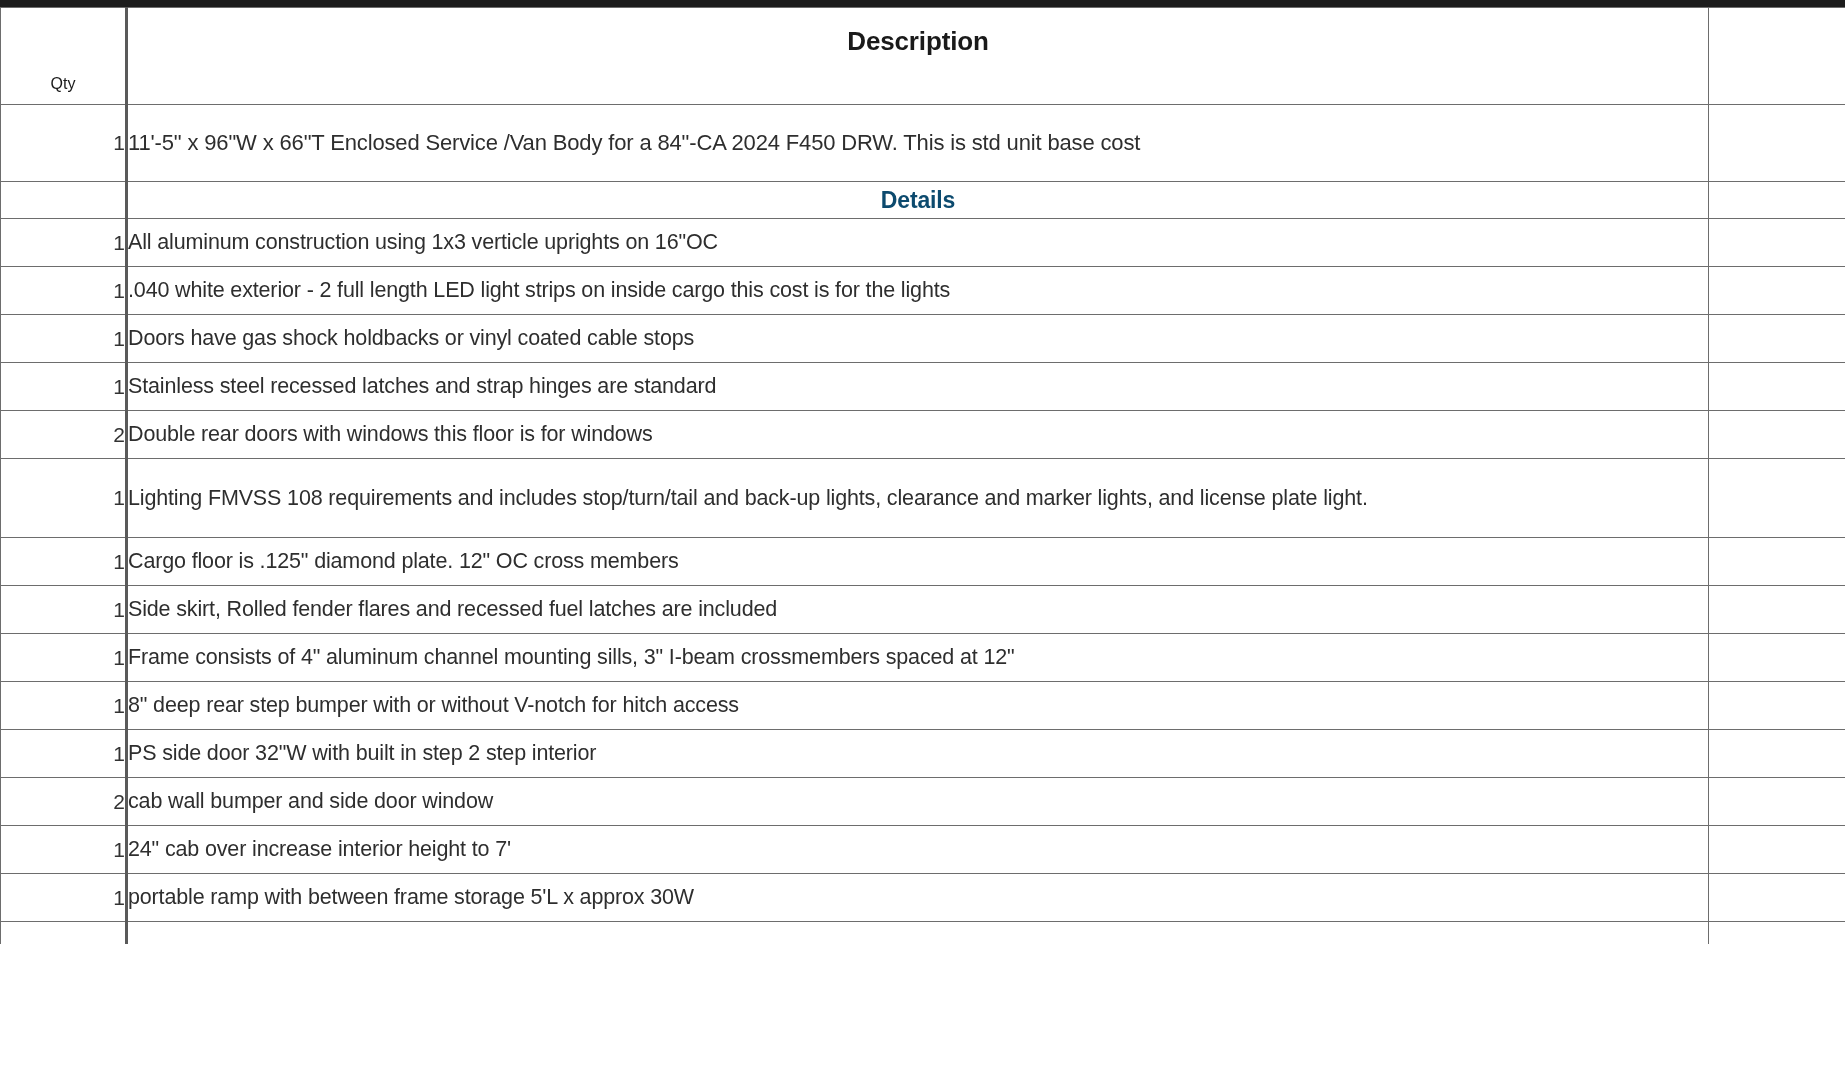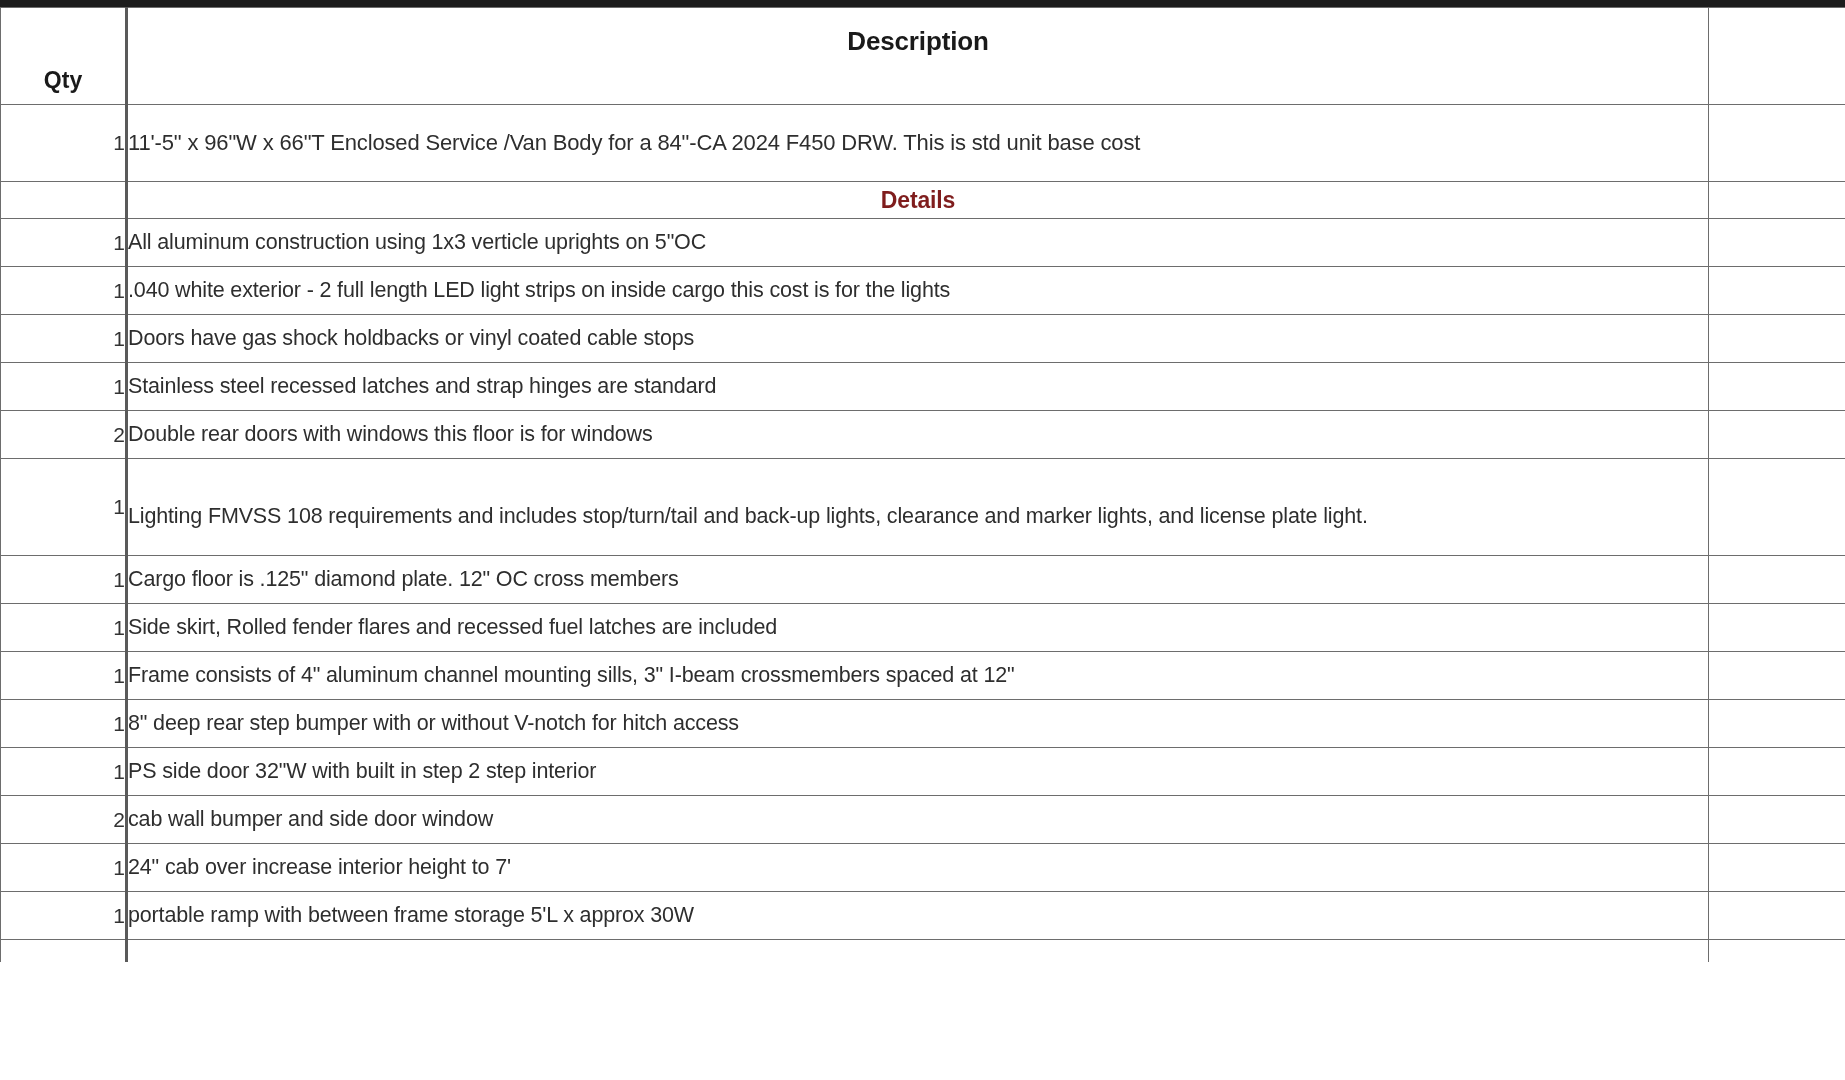--- a/index.html
+++ b/index.html
@@ -83,22 +83,22 @@
     height: 78px;
     border-bottom: 3px solid #5a5a5a;
   }
   .row-header .cell-qty {
     text-align: center;
     padding: 0;
     vertical-align: bottom;
     padding-bottom: 10px;
   }
   .hdr-qty-text {
-    font-weight: bold;
-    font-size: 23px;
+    font-weight: normal;
+    font-size: 16px;
     color: #1a1a1a;
   }
   .row-header .cell-desc {
     text-align: center;
     vertical-align: top;
     padding-top: 18px;
   }
   .hdr-desc-text {
     font-weight: bold;
     font-size: 26px;
@@ -125,40 +125,40 @@
     background: #efefef;
     height: 36px;
     border-bottom: 2px solid #6d6d6d;
   }
   .row-details .cell-desc {
     text-align: center;
   }
   .details-text {
     font-weight: bold;
     font-size: 23px;
-    color: #7f1d1d;
+    color: #0c4a6e;
   }
   .row-details .cell-extra { background: #ffffff; }
 
   
   .row-item td {
     height: 47px;
   }
   .row-item .cell-qty {
     vertical-align: middle;
   }
 
   
   .row-item.two-line td {
     height: 76px;
   }
   .row-item.two-line .cell-desc {
     white-space: normal;
     line-height: 1.30;
-    padding-top: 20px;
+    padding-top: 2px;
   }
   .row-item.two-line .cell-qty {
     vertical-align: middle;
   }
 
   
   .row-item.clipped td {
     height: 22px;
     border-bottom: none;
   }
@@ -197,21 +197,21 @@
       <tr class="row-details">
         <td class="cell-qty"></td>
         <td class="cell-desc">
           <span class="details-text">Details</span>
         </td>
         <td class="cell-extra"></td>
       </tr>
 
     <tr class="row-item">
           <td class="cell-qty">1</td>
-          <td class="cell-desc">All aluminum construction using  1x3 verticle uprights on 5"OC</td>
+          <td class="cell-desc">All aluminum construction using  1x3 verticle uprights on 16"OC</td>
           <td class="cell-extra"></td>
         </tr>
         <tr class="row-item">
           <td class="cell-qty">1</td>
           <td class="cell-desc">.040 white exterior - 2 full length LED light strips on inside cargo this cost is for the lights</td>
           <td class="cell-extra"></td>
         </tr>
         <tr class="row-item">
           <td class="cell-qty">1</td>
           <td class="cell-desc">Doors have gas shock holdbacks or vinyl coated cable stops</td>

